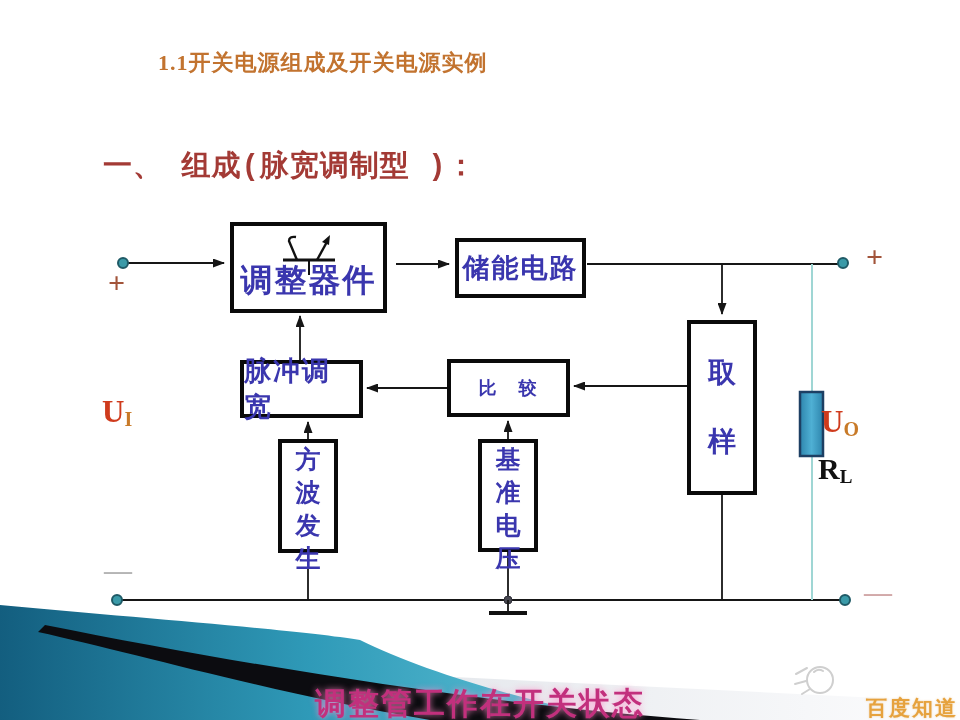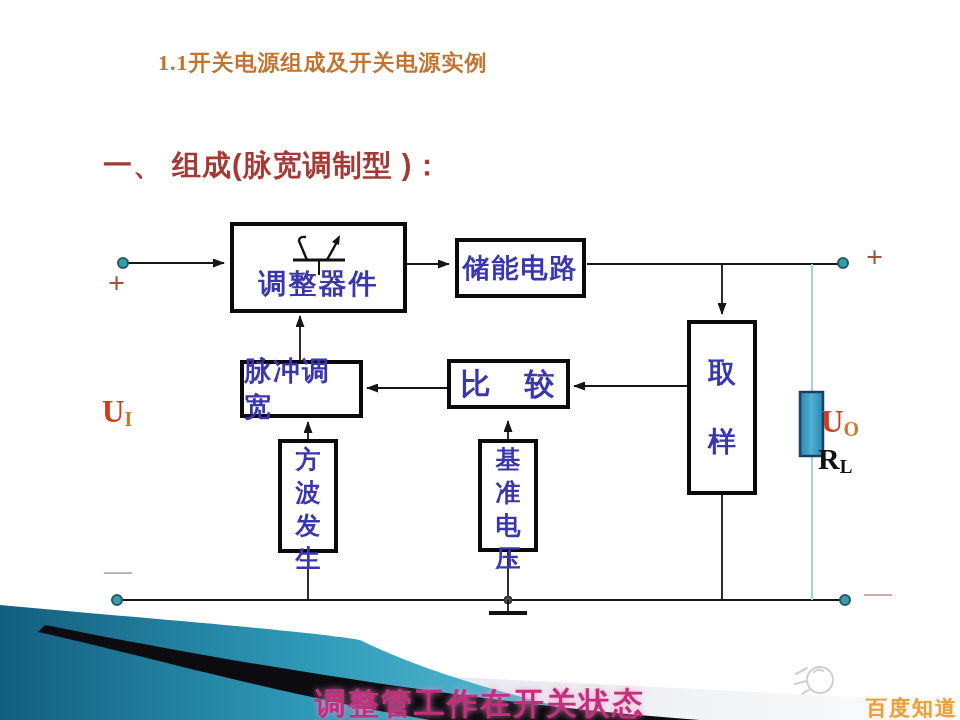--- a/index.html
+++ b/index.html
@@ -6,59 +6,59 @@
   .slide{position:relative;width:960px;height:720px;background:#ffffff;overflow:hidden;
          font-family:"Liberation Sans",sans-serif;}
 
   
   .deco{position:absolute;left:0;top:0;z-index:0;}
 
   
   .title{position:absolute;left:115px;top:48px;font-size:22px;font-weight:bold;
          letter-spacing:1px;color:var(--title);font-family:"Liberation Serif",serif;z-index:3;margin-left:43px;}
   .subtitle{position:absolute;left:103px;top:146px;font-size:29px;font-weight:bold;
-         letter-spacing:1px;color:var(--subtitle);font-family:Liberation Sans, sans-serif;z-index:3;}
+         letter-spacing:1px;color:var(--subtitle);font-family:Liberation Mono, monospace;z-index:3;}
   .caption{position:absolute;left:0;right:0;top:644px;text-align:center;font-size:31px;
          font-weight:bold;letter-spacing:2px;color:var(--caption);z-index:4;
          font-family:"Liberation Serif",serif;text-shadow:0 0 6px rgba(255,140,200,.85);margin-top:39px;}
 
   
   .wiring{position:absolute;left:0;top:0;z-index:1;}
   .wire{stroke:var(--wire);stroke-width:1.8;fill:none;}
   .ah{fill:var(--wire);}
   .rlwire{stroke:var(--rl-wire);stroke-width:2;fill:none;}
   .res{fill:url(#resG);stroke:#1d3f63;stroke-width:2.5;}
   .term{fill:var(--terminal);stroke:#1f5a66;stroke-width:2;}
   .gdot{fill:#474750;stroke:#30303a;stroke-width:1;}
   .gbar{stroke:#111;stroke-width:4;}
 
   
   .block{position:absolute;background:#fff;border:4px solid #0a0a0a;z-index:2;
          color:var(--block-text);font-weight:bold;display:flex;align-items:center;
          justify-content:center;box-sizing:border-box;}
   .block .lbl{letter-spacing:2px;}
-  #blk-adjust{left:230px;top:222px;width:177px;height:91px;align-items:flex-end;
-         padding-bottom:6px;font-size:28px;justify-content:center;}
+  #blk-adjust{left:230px;top:222px;width:157px;height:91px;align-items:flex-end;
+         padding-bottom:6px;font-size:32px;justify-content:center;}
   #blk-storage{left:455px;top:238px;width:131px;height:60px;font-size:27px;}
   #blk-pwm{left:240px;top:360px;width:123px;height:58px;font-size:27px;}
-  #blk-compare{left:447px;top:359px;width:123px;height:50px;font-size:30px;}
+  #blk-compare{left:447px;top:359px;width:123px;height:58px;font-size:18px;}
   .vblock .lbl{display:flex;flex-direction:column;align-items:center;
          justify-content:space-evenly;height:100%;width:100%;letter-spacing:0;}
   #blk-sample{left:687px;top:320px;width:70px;height:175px;font-size:28px;}
   #blk-square{left:278px;top:439px;width:60px;height:114px;font-size:25px;}
   #blk-reference{left:478px;top:439px;width:60px;height:113px;font-size:25px;}
   .transistor{position:absolute;left:50%;top:4px;transform:translateX(-50%);}
 
   
   .sym{position:absolute;z-index:3;font-family:"Liberation Serif",serif;font-weight:bold;line-height:1;}
   .usym .main{font-size:31px;color:var(--u-main);}
   .usym sub{font-size:20px;color:var(--u-sub);}
   #u-in{left:102px;top:396px;}
   #u-out{left:821px;top:406px;}
-  #r-load{left:818px;top:444px;color:#111;}
+  #r-load{left:818px;top:454px;color:#111;}
   #r-load .main{font-size:30px;color:#111;}
   #r-load sub{font-size:19px;color:#111;}
   .plus{font-size:30px;color:var(--plus);}
   #plus-left{left:108px;top:268px;}
   #plus-right{left:866px;top:242px;}
   #minus-left{left:104px;top:556px;font-size:28px;color:var(--minus-left);}
   #minus-right{left:864px;top:578px;font-size:28px;color:var(--minus-right);}
 
   
   .wm{position:absolute;z-index:4;}

